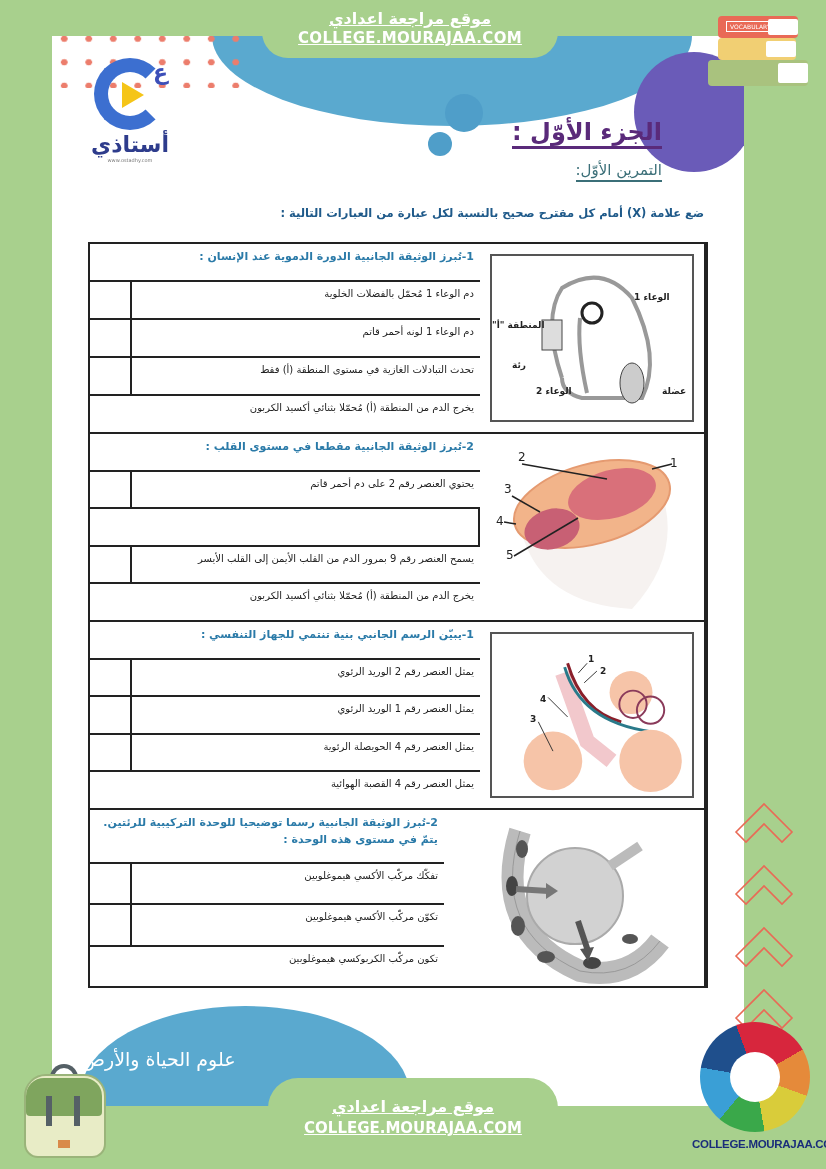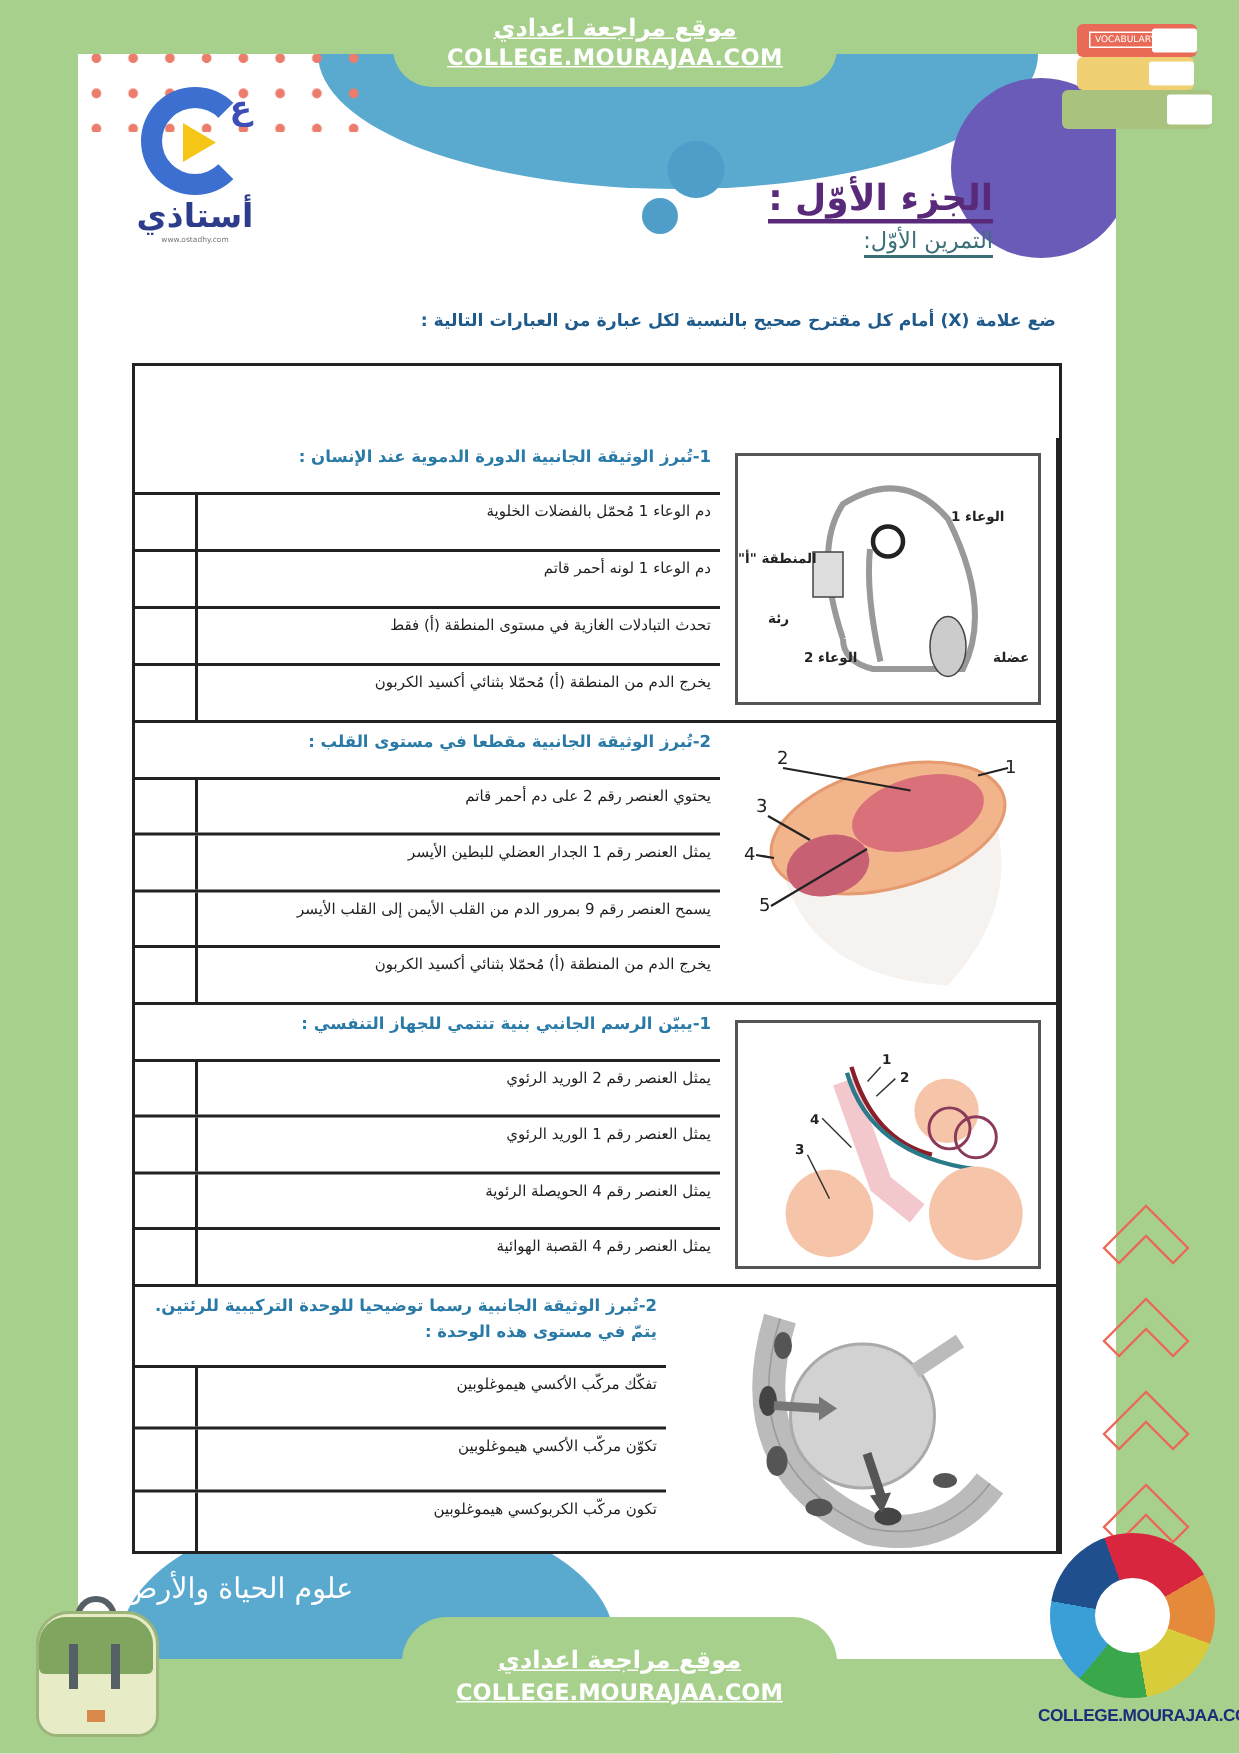--- a/index.html
+++ b/index.html
@@ -24,36 +24,36 @@
   .logo-ring { width: 72px; height: 72px; margin: 0 auto; border-radius: 50%; border: 14px solid #3c6fd0; border-right-color: transparent; position: relative; }
   .logo-play { position: absolute; left: 14px; top: 10px; width: 0; height: 0; border-top: 13px solid transparent; border-bottom: 13px solid transparent; border-left: 22px solid #f5c518; }
   .logo-ain { position: absolute; right: 22px; top: 2px; font-size: 22px; color: #3c4fb8; font-weight: bold; }
   .logo-name { font-size: 22px; color: #2e3c8c; font-weight: bold; margin-top: 2px; }
   .logo-url { font-size: 5px; color: #777; }
 
   .bubble1 { position: absolute; left: 393px; top: 58px; width: 38px; height: 38px; border-radius: 50%; background: #4f9ec9; z-index: 2; }
   .bubble2 { position: absolute; left: 376px; top: 96px; width: 24px; height: 24px; border-radius: 50%; background: #4f9ec9; z-index: 2; }
 
   .title { position: absolute; right: 82px; top: 82px; direction: rtl; font-size: 24px; font-weight: bold; color: #5a2a7a; border-bottom: 3px solid #5a2a7a; line-height: 28px; font-family: "DejaVu Sans", sans-serif; z-index: 2; }
-  .subtitle { position: absolute; right: 82px; top: 114px; direction: rtl; font-size: 15px; color: #3b6f78; border-bottom: 2px solid #3b6f78; line-height: 20px; z-index: 2; }
+  .subtitle { position: absolute; right: 82px; top: 124px; direction: rtl; font-size: 15px; color: #3b6f78; border-bottom: 2px solid #3b6f78; line-height: 20px; z-index: 2; }
   .instructions { position: absolute; right: 40px; top: 170px; direction: rtl; font-size: 11.5px; font-weight: bold; color: #1f5a8a; z-index: 2; }
 
   .sheet { position: absolute; left: 36px; top: 206px; width: 620px; border: 2px solid #222; z-index: 2; background: #fff; }
   .section { display: flex; border-bottom: 2px solid #222; }
   .section:last-child { border-bottom: none; gap: 36px; }
   .fig-cell { width: 226px; border-right: 2px solid #222; padding: 10px; display: flex; align-items: center; justify-content: center; }
   .fig-frame { width: 100%; height: 100%; border: 2px solid #555; position: relative; background: #fff; }
   .q-cell { flex: 1; direction: rtl; display: flex; flex-direction: column; }
   .q-head { font-size: 11px; font-weight: bold; color: #2a7aa8; padding: 4px 6px 0 6px; border-bottom: 2px solid #222; line-height: 17px; }
   .q-row { flex: 1; display: flex; border-bottom: 2px solid #222; min-height: 36px; }
-  .q-row:last-child { border-bottom: none; }
+  .q-row:last-child { border-bottom: none; flex-direction: column; }
   .q-text { flex: 1; font-size: 10px; font-weight: normal; color: #222; padding: 6px 6px 0 6px; }
   .q-check { width: 42px; border-right: 2px solid #222; }
 
-  .s1 { height: 190px; margin-top: 48px; } .s1 .q-head { height: 38px; }
+  .s1 { height: 190px; } .s1 .q-head { height: 38px; }
   .s2 { height: 188px; } .s2 .q-head { height: 38px; }
   .s3 { height: 188px; } .s3 .q-head { height: 38px; }
   .s4 { height: 176px; } .s4 .q-head { height: 54px; }
 
   .lbl { position: absolute; font-size: 9px; color: #222; font-weight: bold; direction: rtl; }
 
   .bottom-blob { position: absolute; left: 28px; top: 970px; width: 330px; height: 180px; border-radius: 50% 50% 0 0; background: #5aa9cf; z-index: 1; }
   .subject { position: absolute; left: 30px; top: 1012px; font-size: 19px; color: #fff; direction: rtl; z-index: 3; }
 
   .banner-bottom { position: absolute; left: 268px; top: 1078px; width: 290px; height: 91px; background: #a8d08d; border-radius: 30px 30px 0 0; text-align: center; color: #fff; z-index: 5; }
@@ -170,21 +170,20 @@
     </div>
 
     <div class="section s2">
       <div class="q-cell">
         <div class="q-head">2-تُبرز الوثيقة الجانبية مقطعا في مستوى القلب :</div>
         <div class="q-row">
             <div class="q-text">يحتوي العنصر رقم 2 على دم أحمر قاتم</div>
             <div class="q-check"></div>
           </div>
         <div class="q-row">
-            <div class="q-text">يمثل العنصر رقم 1 الجدار العضلي للبطين الأيسر</div>
             <div class="q-check"></div>
           </div>
         <div class="q-row">
             <div class="q-text">يسمح العنصر رقم 9 بمرور الدم من القلب الأيمن إلى القلب الأيسر</div>
             <div class="q-check"></div>
           </div>
         <div class="q-row">
             <div class="q-text">يخرج الدم من المنطقة (أ) مُحمّلا بثنائي أكسيد الكربون</div>
             <div class="q-check"></div>
           </div>

